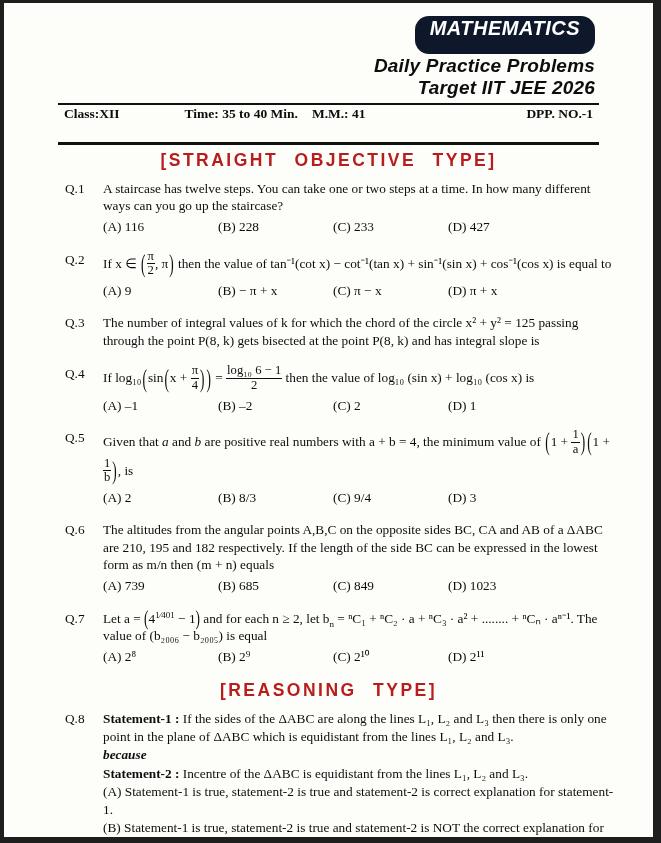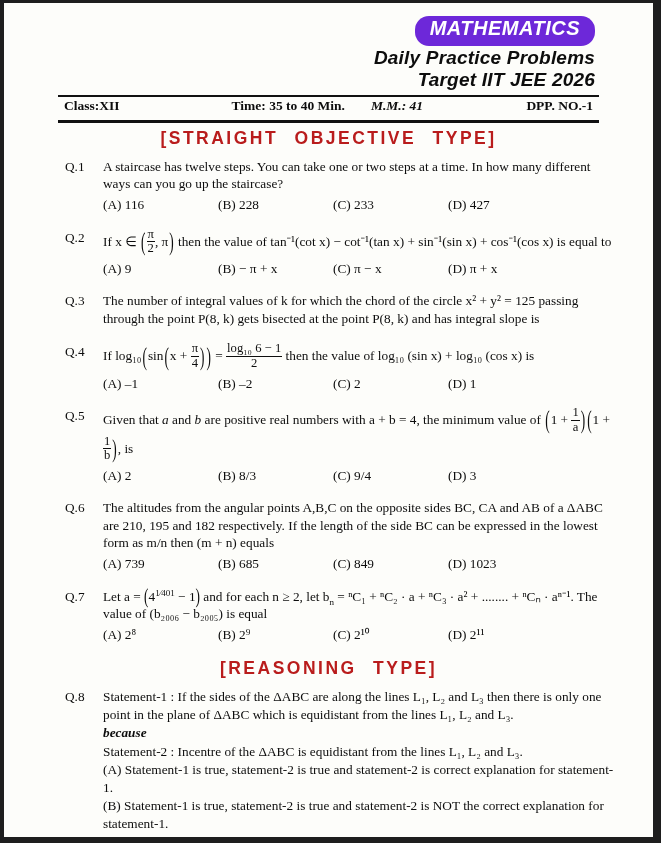--- a/index.html
+++ b/index.html
@@ -6,28 +6,28 @@
   body{width:661px;height:843px;background:#242424;position:relative;}
   .page{
     position:absolute;left:0;top:0;width:661px;height:843px;box-sizing:border-box;
     border-left:4px solid #1e1e1e;border-top:3px solid #1e1e1e;
     border-right:8px solid #1e1e1e;border-bottom:6px solid #1e1e1e;
     background:#fdfdfa;color:#0d0d0d;overflow:hidden;
     font-family:"Liberation Serif",serif;
   }
   .header{padding-top:13px;}
   .brand{text-align:right;padding-right:58px;font-family:"Liberation Sans",sans-serif;font-style:italic;font-weight:bold;}
-  .pill{display:inline-block;background:#6d28d9;color:#fff;border-radius:14px;padding:1px 15px 6px;font-size:20px;letter-spacing:.5px;}
+  .pill{display:inline-block;background:#0f172a;color:#fff;border-radius:14px;padding:1px 15px 14px;font-size:20px;letter-spacing:.5px;}
   .sub1,.sub2{font-size:19px;line-height:1.05;margin-top:2px;letter-spacing:.2px;}
   .meta-row{
     margin:5px 54px 0 54px;border-top:2px solid #111;border-bottom:3px solid #111;
-    display:flex;align-items:baseline;font-weight:bold;font-size:13.5px;padding:1px 6px 6px;
+    display:flex;align-items:baseline;font-weight:bold;font-size:13.5px;padding:1px 6px 20px;
   }
-  .meta-time{margin-left:112px;}
-  .meta-mm{margin-left:26px;font-style:italic;}
+  .meta-time{margin-left:65px;}
+  .meta-mm{margin-left:14px;}
   .meta-dpp{margin-left:auto;}
   .section-title{
     text-align:center;font-family:"Liberation Sans",sans-serif;font-weight:bold;
     font-size:17.5px;letter-spacing:2.5px;word-spacing:9px;margin:5px 0 9px;color:#b91c1c;
   }
   .question{display:flex;padding:0 36px 0 61px;margin-bottom:15px;font-size:13.3px;line-height:1.32;}
   .qno{width:38px;flex:none;}
   .qbody{flex:1;min-width:0;}
   .qline{margin-bottom:1px;}
   .opts.grid{display:grid;grid-template-columns:115px 115px 115px auto;margin-top:3px;font-family:Liberation Serif, serif;}
@@ -35,21 +35,21 @@
   .opts.stack .opt{margin-top:1px;}
   .frac{display:inline-flex;flex-direction:column;vertical-align:middle;text-align:center;line-height:1.08;font-size:.95em;position:relative;top:-1px;}
   .frac .den{border-top:1px solid #0d0d0d;padding:0 1px;}
   .frac .num{padding:0 1px;}
   .bigp{display:inline-block;font-weight:400;}
   .p1{transform:scaleY(1.5);}
   .p2{transform:scaleY(1.95);padding:0 1px;}
   .sup{font-size:.68em;vertical-align:super;line-height:0;}
   .sub{font-size:.68em;vertical-align:sub;line-height:0;}
   .it{font-style:italic;}
-  .bd{font-weight:normal;}
+  .bd{font-weight:bold;}
   .bdit{font-weight:bold;font-style:italic;}
 </style>
 </head>
 <body>
 
 <div class="page">
   <div class="header">
     <div class="brand">
       <div>
         <span class="pill">MATHEMATICS</span>

